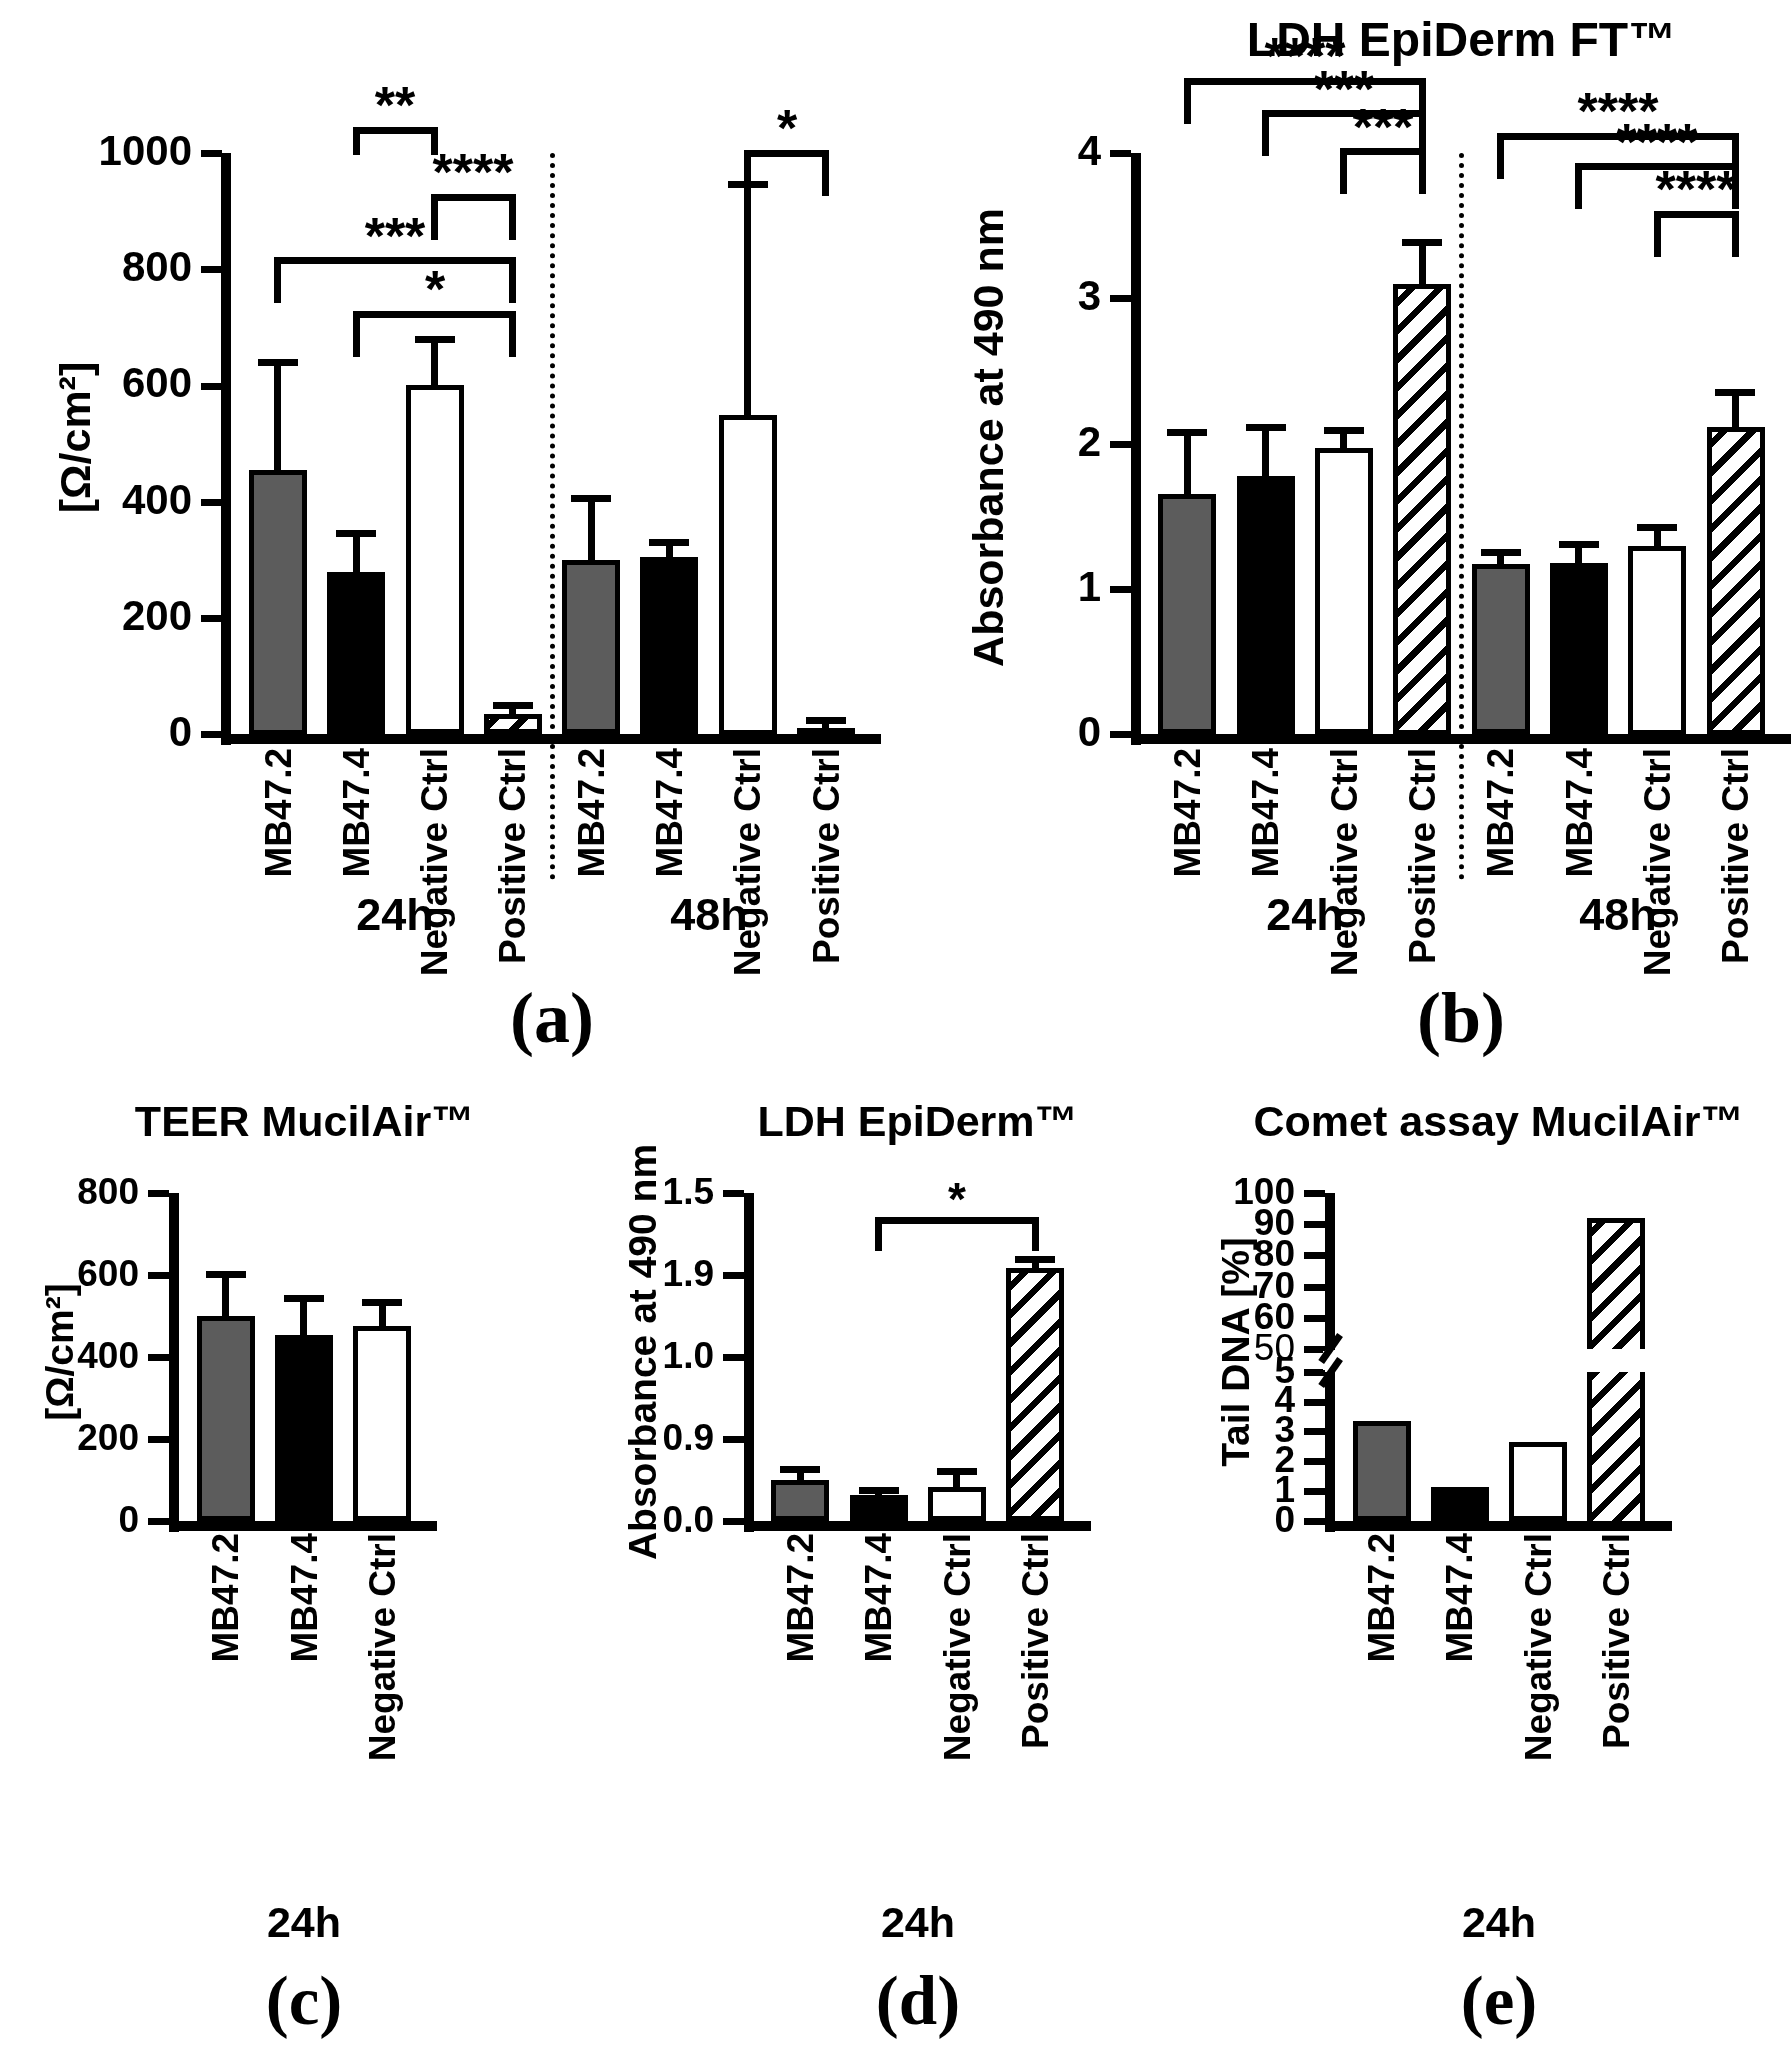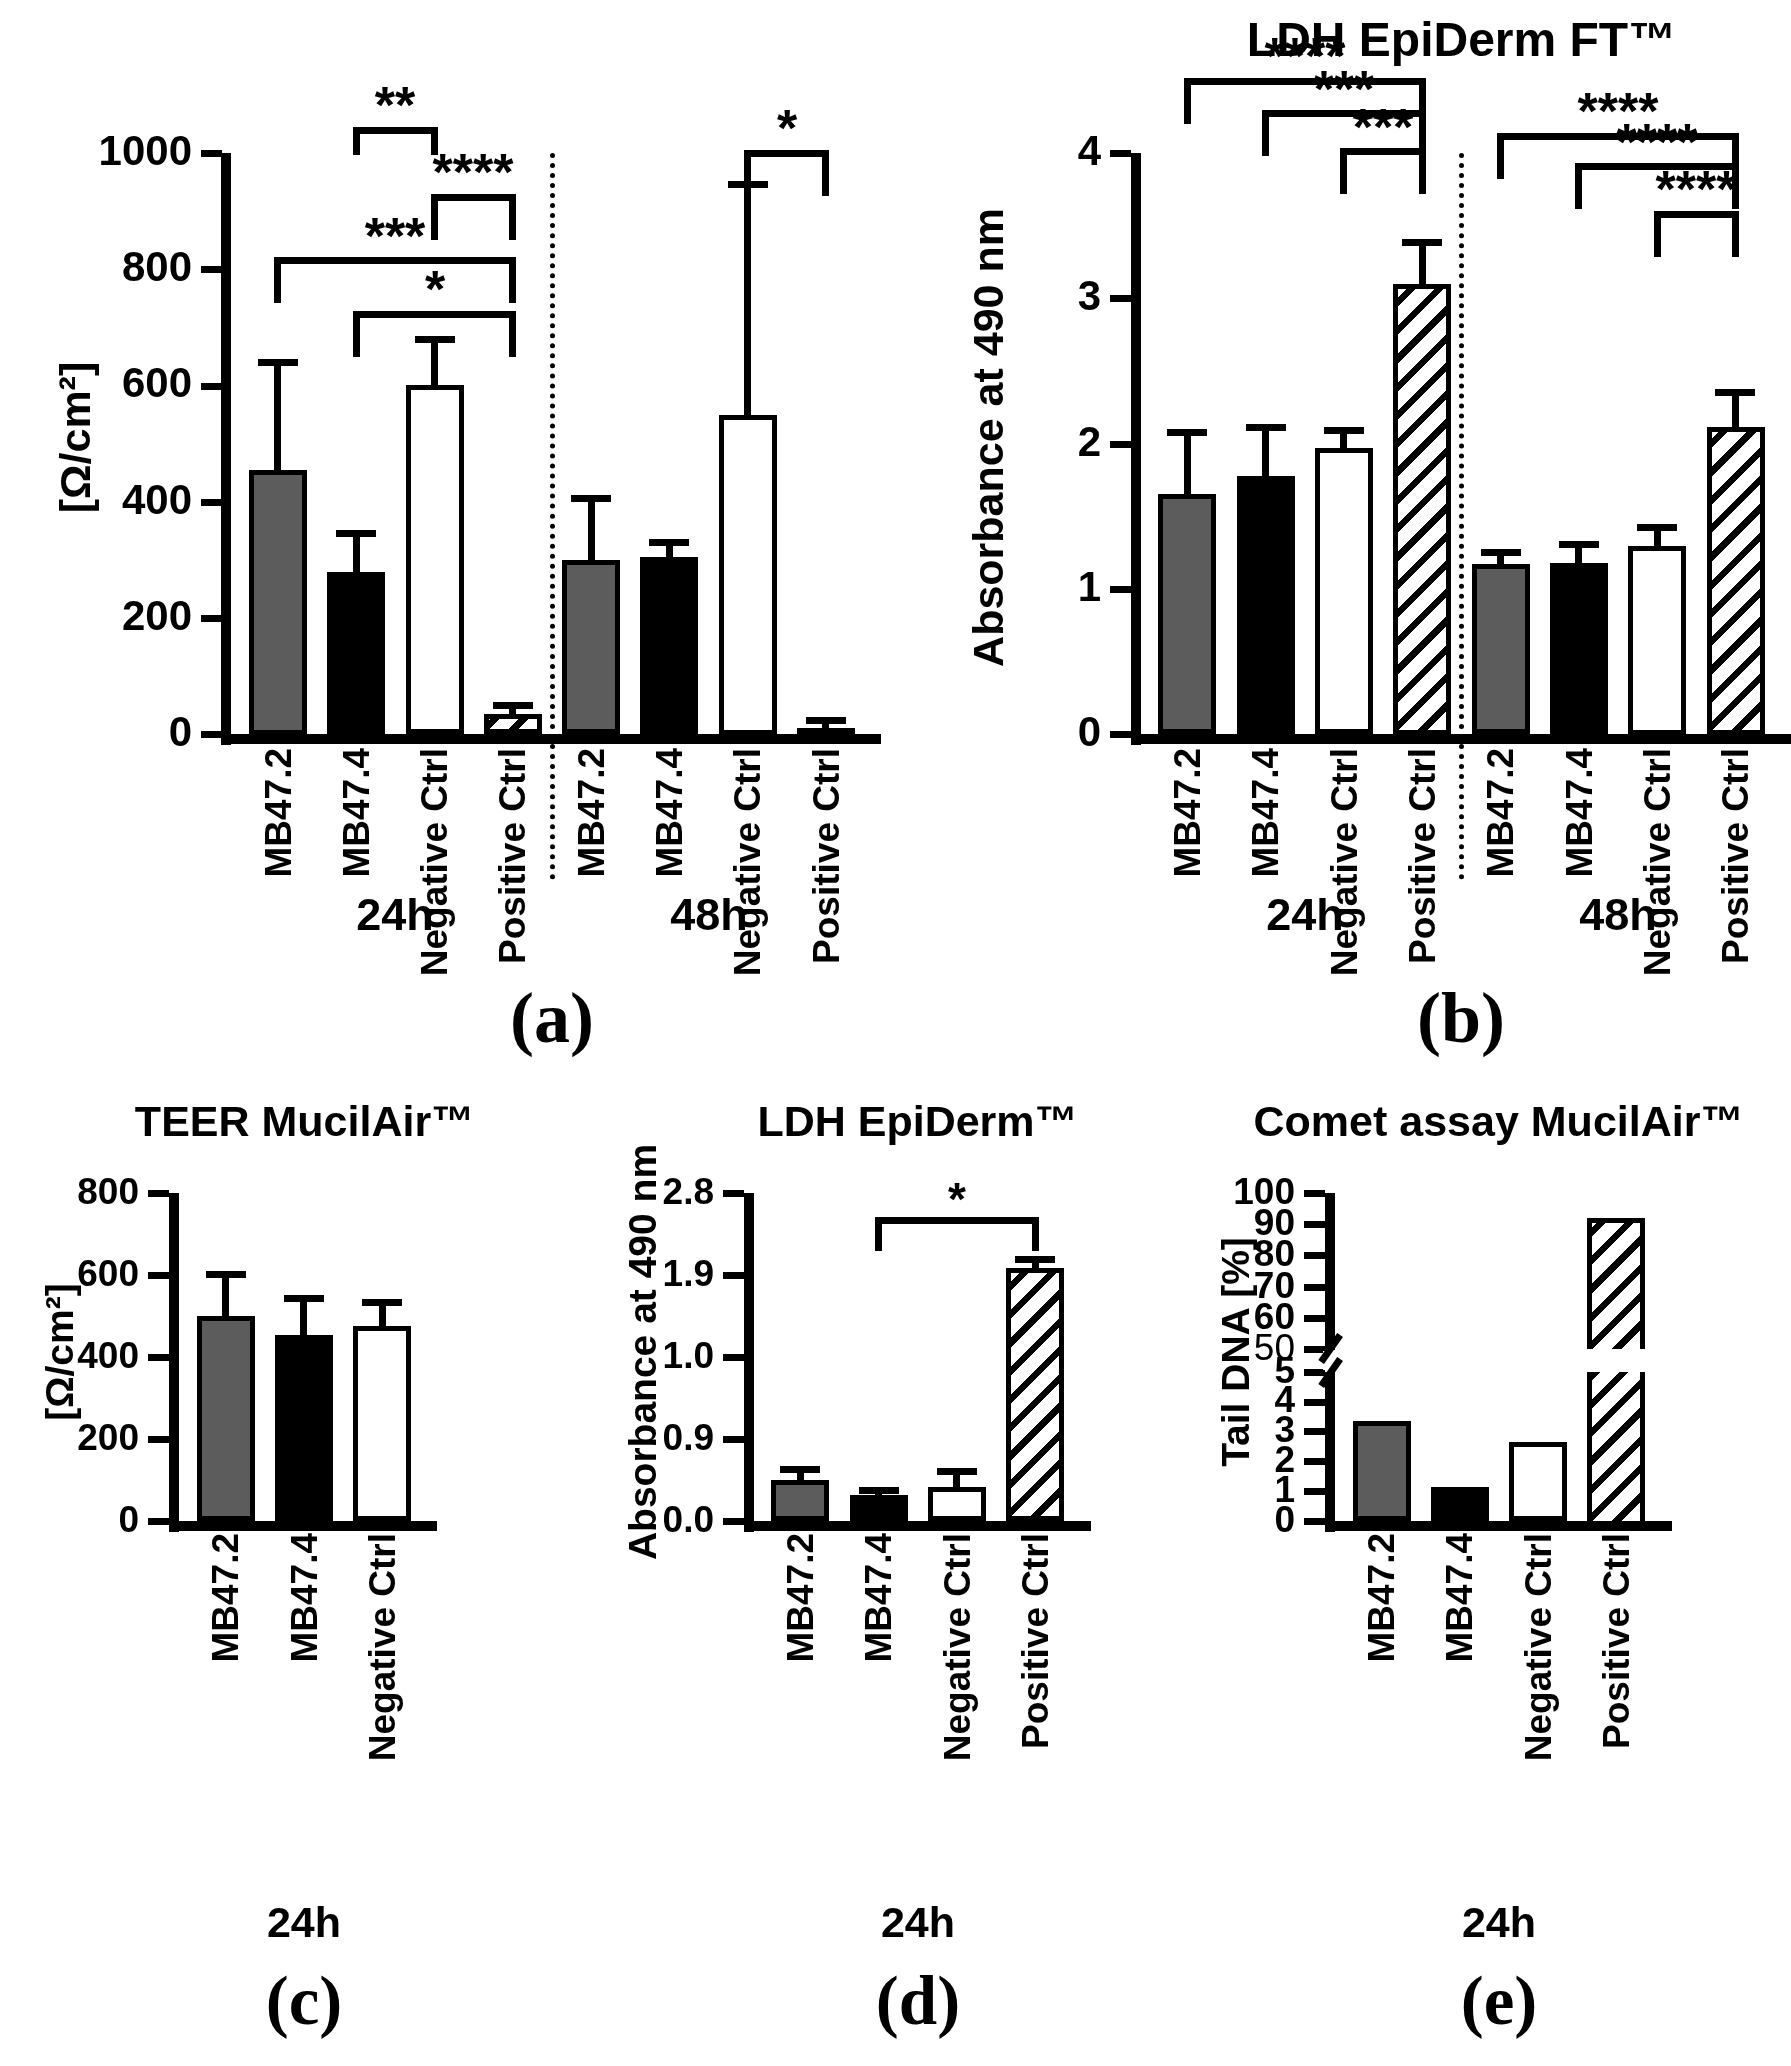--- a/index.html
+++ b/index.html
@@ -262,21 +262,21 @@
       <div style="left: 147px; top: 112px; width: 9.7px; height: 339px; background: rgb(0, 0, 0);"></div>
       <div style="left: 126px; top: 437px; width: 21px; height: 6.7px; background: rgb(0, 0, 0);"></div>
       <div class="txt" style="left: 0px; top: 420px; width: 117px; text-align: right; font-size: 37px; font-weight: bold; line-height: 37px;">0.0</div>
       <div style="left: 126px; top: 355px; width: 21px; height: 6.7px; background: rgb(0, 0, 0);"></div>
       <div class="txt" style="left: 0px; top: 338px; width: 117px; text-align: right; font-size: 37px; font-weight: bold; line-height: 37px;">0.9</div>
       <div style="left: 126px; top: 273px; width: 21px; height: 6.7px; background: rgb(0, 0, 0);"></div>
       <div class="txt" style="left: 0px; top: 256px; width: 117px; text-align: right; font-size: 37px; font-weight: bold; line-height: 37px;">1.0</div>
       <div style="left: 126px; top: 191px; width: 21px; height: 6.7px; background: rgb(0, 0, 0);"></div>
       <div class="txt" style="left: 0px; top: 174px; width: 117px; text-align: right; font-size: 37px; font-weight: bold; line-height: 37px;">1.9</div>
       <div style="left: 126px; top: 109px; width: 21px; height: 6.7px; background: rgb(0, 0, 0);"></div>
-      <div class="txt" style="left: 0px; top: 92px; width: 117px; text-align: right; font-size: 37px; font-weight: bold; line-height: 37px;">2.8</div>
+      <div class="txt" style="left: 0px; top: 92px; width: 117px; text-align: right; font-size: 37px; font-weight: bold; line-height: 37px;">1.5</div>
       <div style="left: 147px; top: 440px; width: 347px; height: 10.4px; background: rgb(0, 0, 0);"></div>
       <div style="left: 278px; top: 136px; width: 163px; height: 6.7px; background: rgb(0, 0, 0);"></div>
       <div style="left: 278px; top: 136px; width: 6.7px; height: 34px; background: rgb(0, 0, 0);"></div>
       <div style="left: 435px; top: 136px; width: 6.7px; height: 34px; background: rgb(0, 0, 0);"></div>
       <div class="txt" style="left: 211px; top: 95px; width: 298px; text-align: center; font-size: 46px; font-weight: bold; line-height: 46px;">*</div>
       <div class="txt" style="left: 209px; top: 881px; width: 224px; text-align: center; font-size: 69px; font-weight: bold; font-family: &quot;Liberation Serif&quot;, serif;">(d)</div>
     </div>
     <div style="left: 1193px; top: 1081px; width: 599px; height: 985px;">
       <div class="txt" style="left: -127px; top: 16.4px; width: 865px; text-align: center; font-size: 43px; font-weight: bold; white-space: nowrap;">Comet assay MucilAir™</div>
       <div class="txt" style="left: -330px; top: 249px; width: 746px; text-align: center; font-size: 39px; font-weight: bold; transform: rotate(-90deg); white-space: nowrap;">Tail DNA [%]</div>

